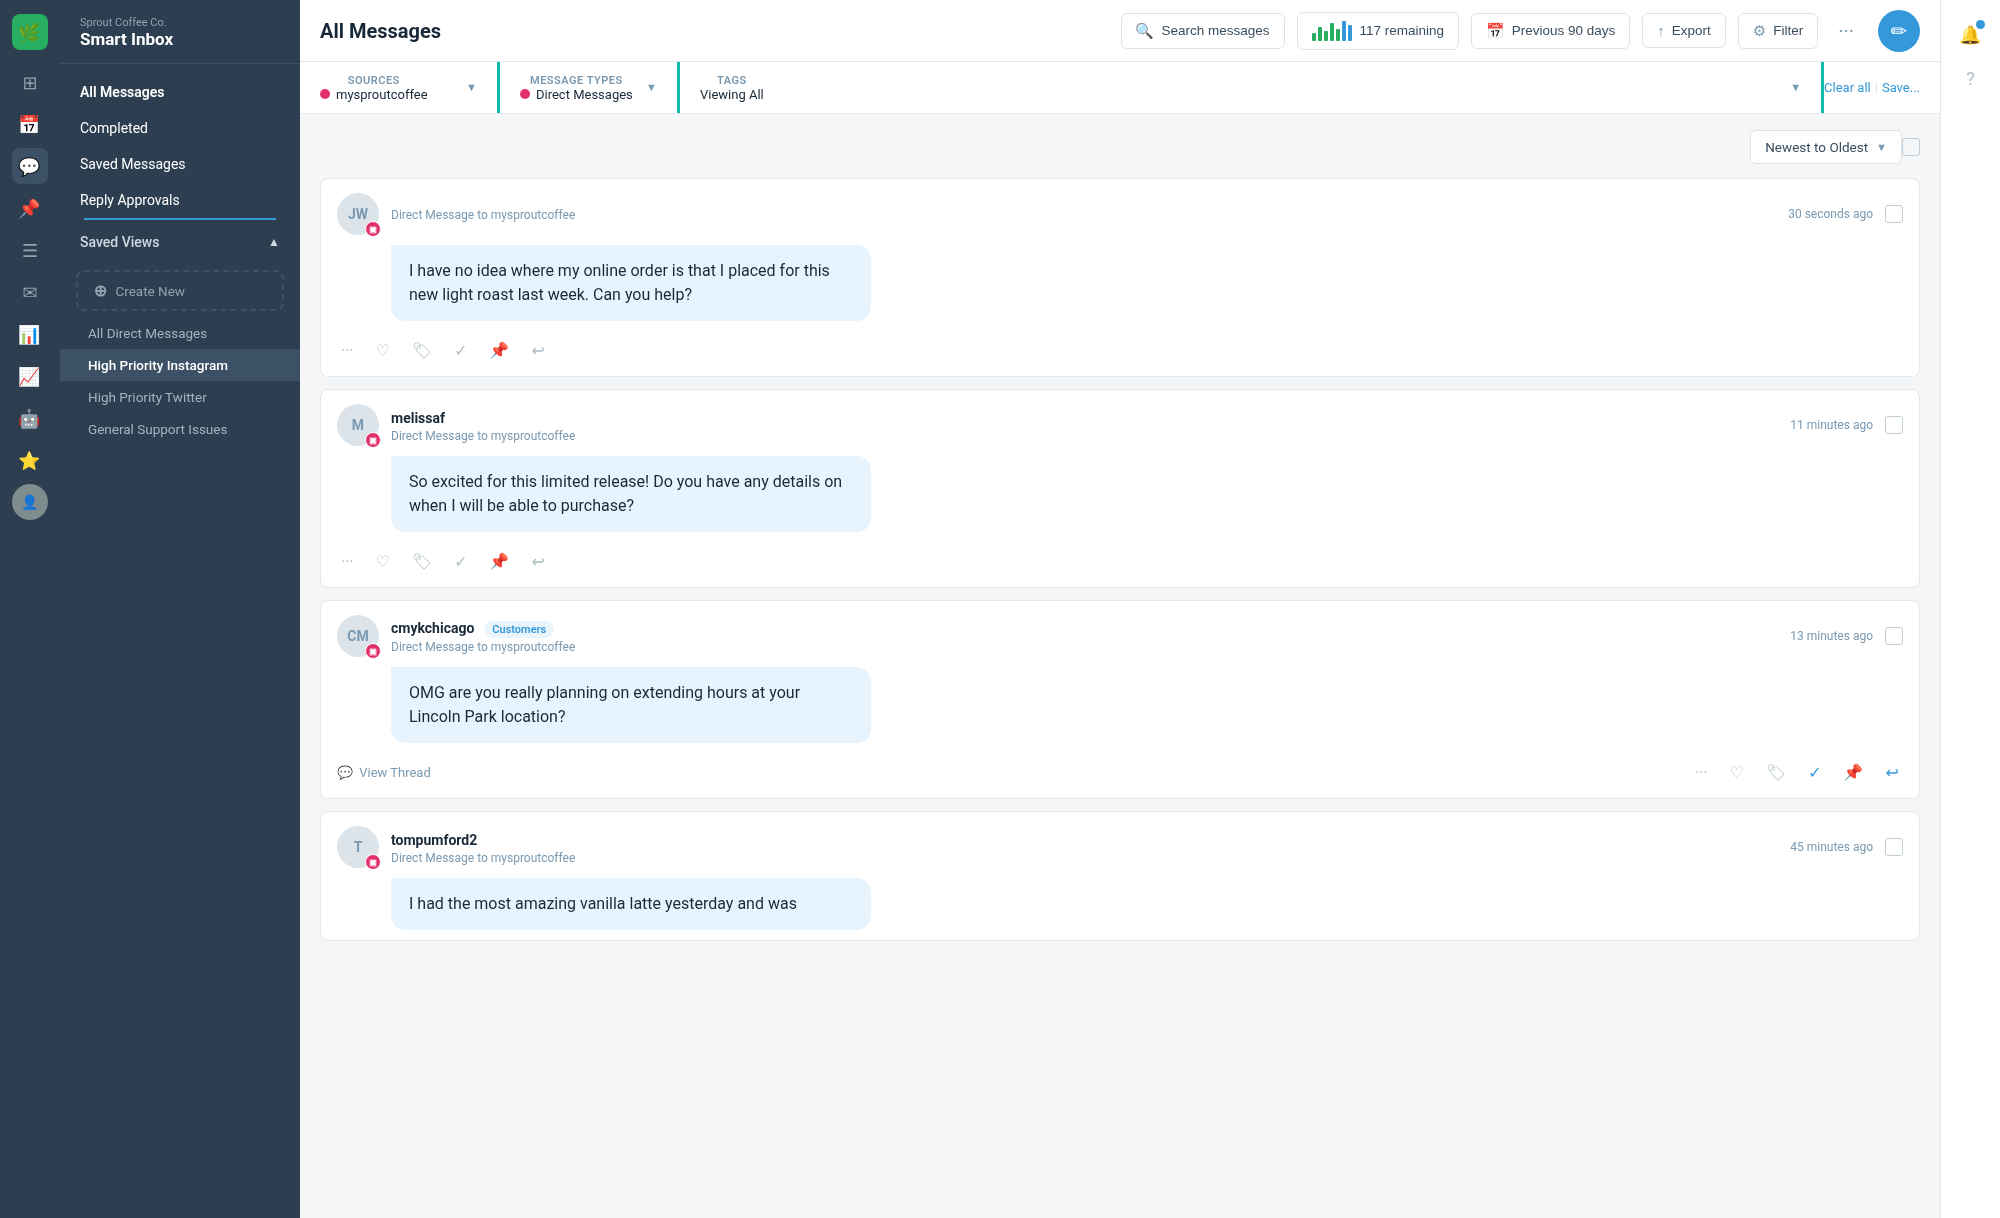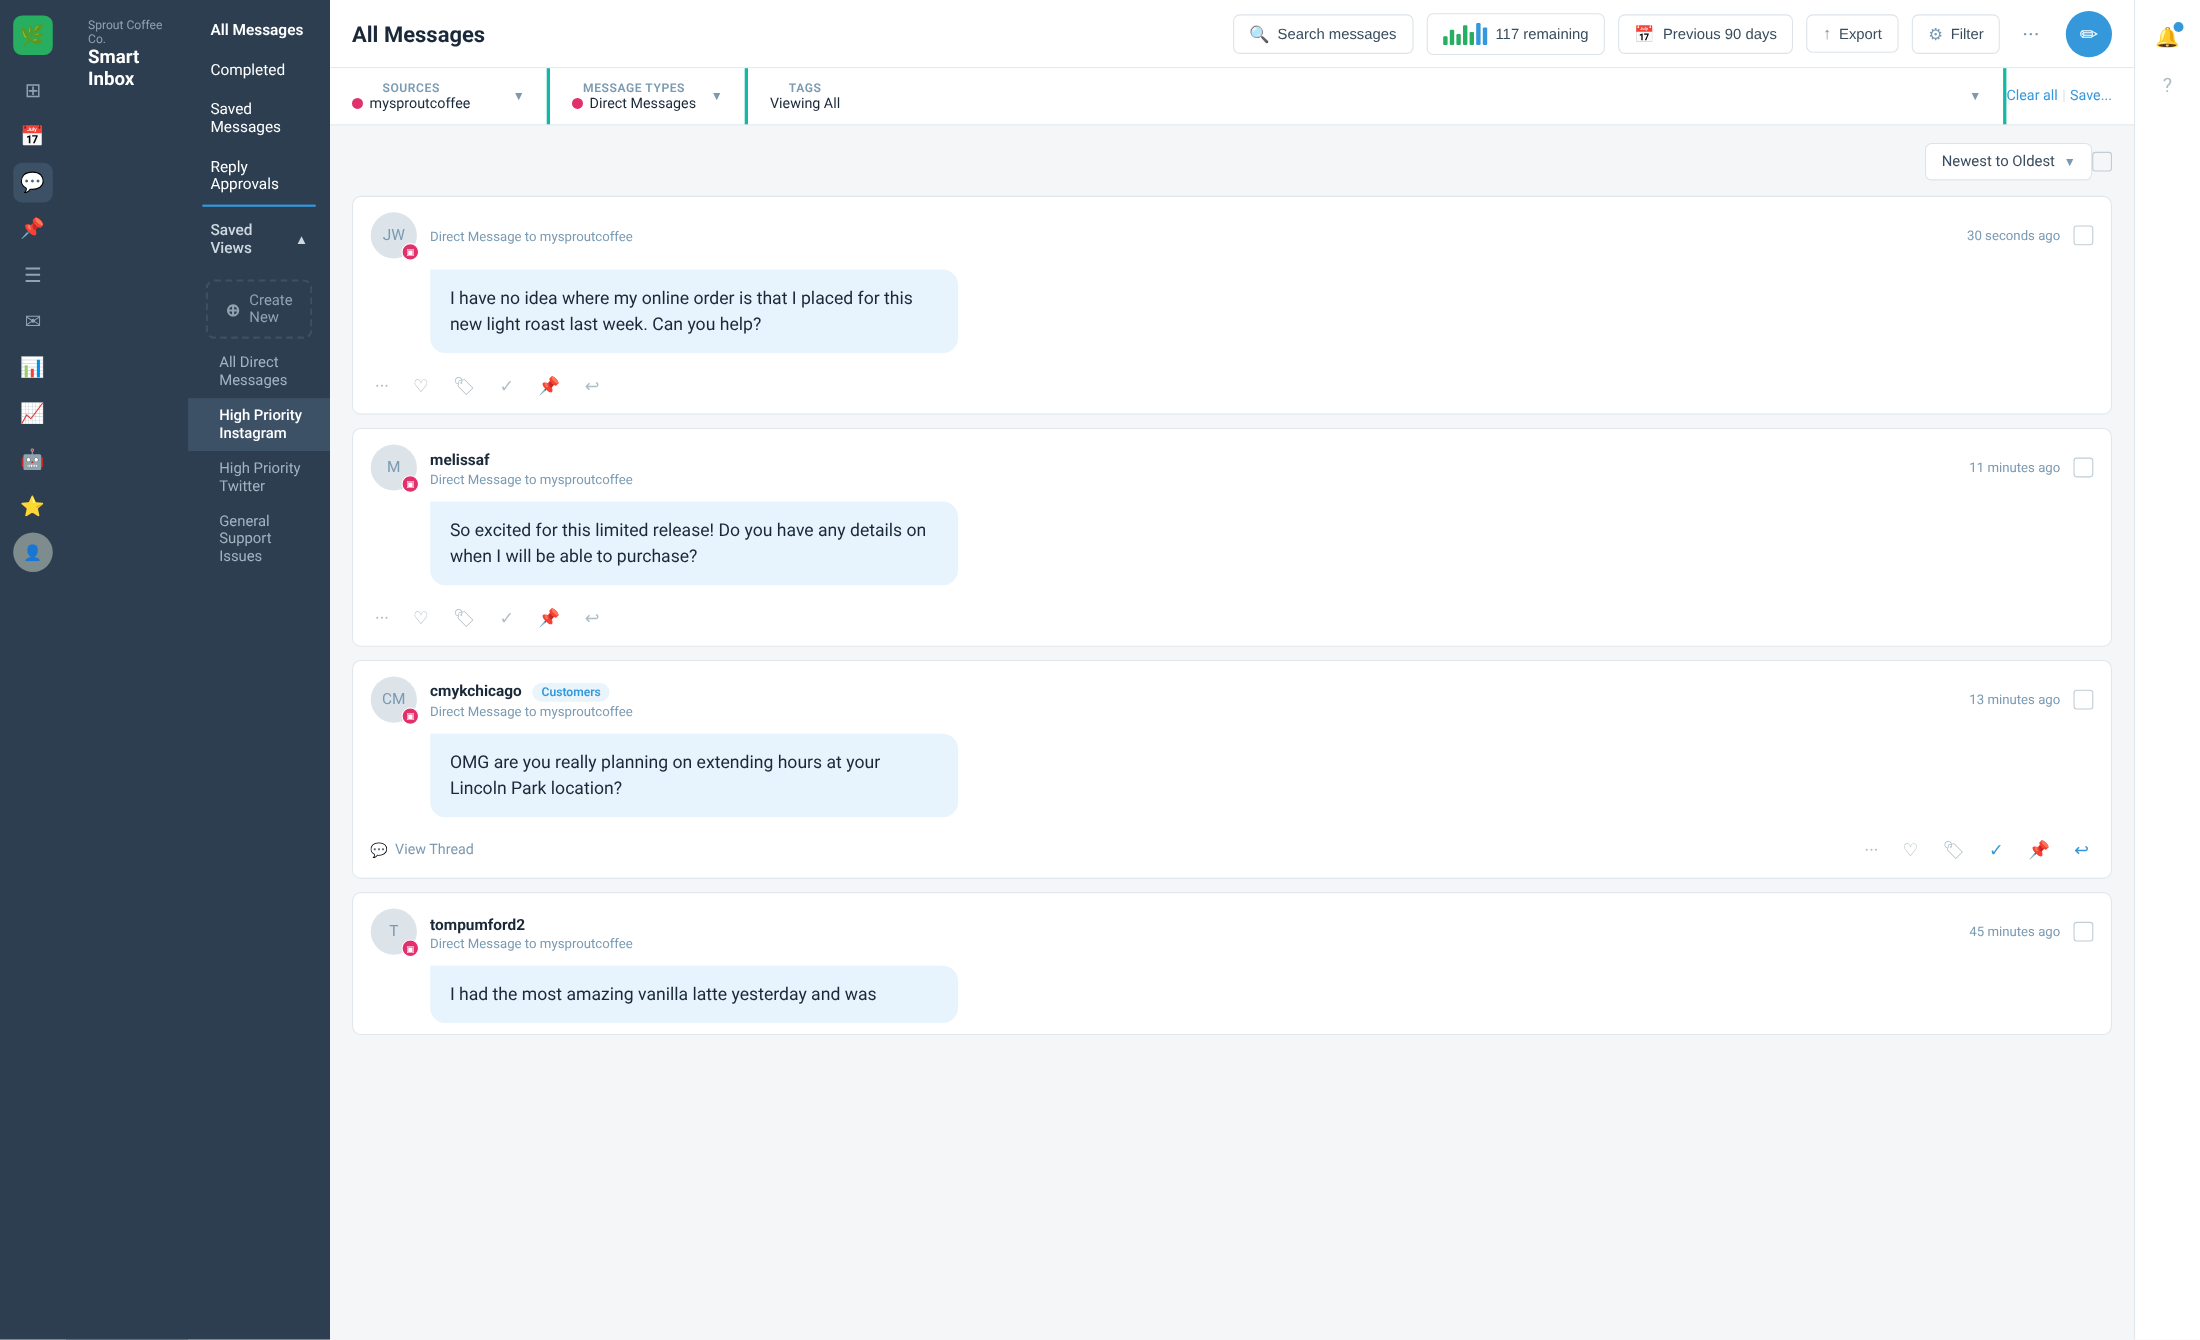--- a/index.html
+++ b/index.html
@@ -40,20 +40,21 @@
       color: white; font-size: 14px; font-weight: bold;
       cursor: pointer;
     }
 
     
     .sidebar {
       width: 240px;
       background: #2c3e50;
       color: #cdd8e0;
       display: flex;
+      flex-direction: column;
       flex-shrink: 0;
       padding: 0;
       overflow-y: auto;
     }
     .sidebar-brand {
       padding: 16px 20px 14px;
       border-bottom: 1px solid #3d5166;
     }
     .sidebar-brand .company { font-size: 11px; color: #8fa3b1; }
     .sidebar-brand .product { font-size: 17px; font-weight: 700; color: white; }
@@ -223,21 +224,21 @@
       display: flex; align-items: center;
       padding: 14px 16px 10px;
       gap: 12px;
     }
     .msg-avatar {
       width: 42px; height: 42px;
       border-radius: 50%;
       background: #dce4ea;
       flex-shrink: 0;
       display: flex; align-items: center; justify-content: center;
-      font-size: 14px; font-weight: normal; color: #7a9ab2;
+      font-size: 14px; font-weight: bold; color: #7a9ab2;
       position: relative;
     }
     .msg-avatar .platform-icon {
       position: absolute; bottom: -2px; right: -2px;
       width: 16px; height: 16px;
       border-radius: 50%;
       background: #e1306c;
       display: flex; align-items: center; justify-content: center;
       font-size: 8px; color: white;
       border: 1.5px solid white;

